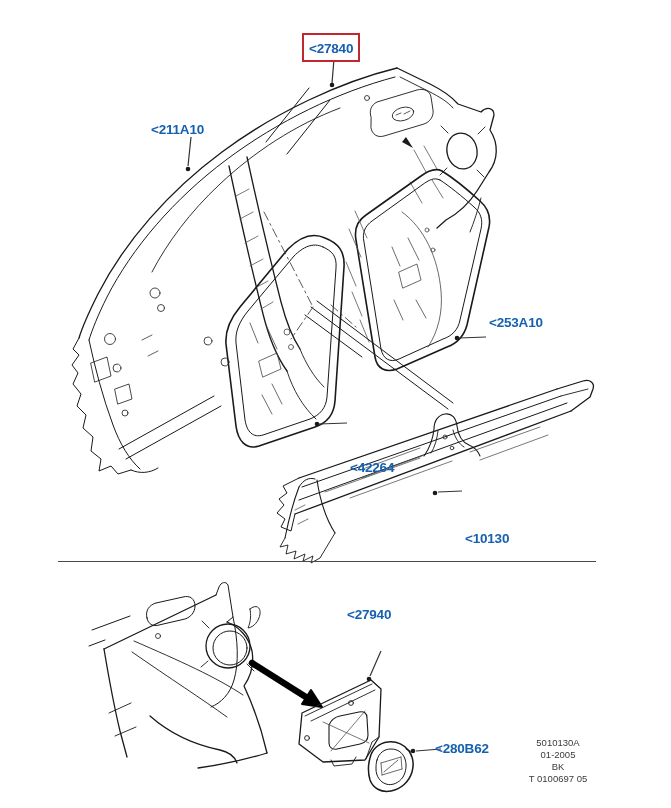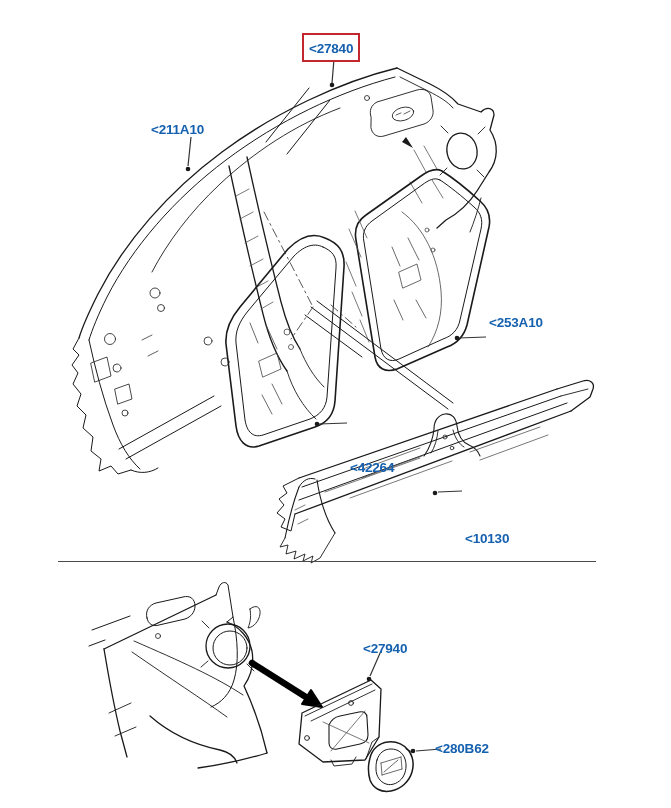--- a/index.html
+++ b/index.html
@@ -240,20 +240,26 @@
   </div>
 
   <div class="part-label" style="left:151px;top:123px;">&lt;211A10</div>
 
   <div class="part-label" style="left:489px;top:316px;">&lt;253A10</div>
 
   <div class="part-label" style="left:350px;top:416px;margin-top:45px;">&lt;42264</div>
 
   <div class="part-label" style="left:465px;top:484px;margin-top:48px;">&lt;10130</div>
 
-  <div class="part-label" style="left:347px;top:642px;margin-left:16px;">&lt;27940</div>
+  <div class="part-label" style="left:347px;top:608px;">&lt;27940</div>
 
   <div class="part-label" style="left:435px;top:742px;">&lt;280B62</div>
 
   <div class="divider"></div>
 
+  <div class="footer-block">
+    <div>5010130A</div>
+    <div>01-2005</div>
+    <div>BK</div>
+    <div>T 0100697 05</div>
+  </div>
 
 </div>
 
 </body></html>

